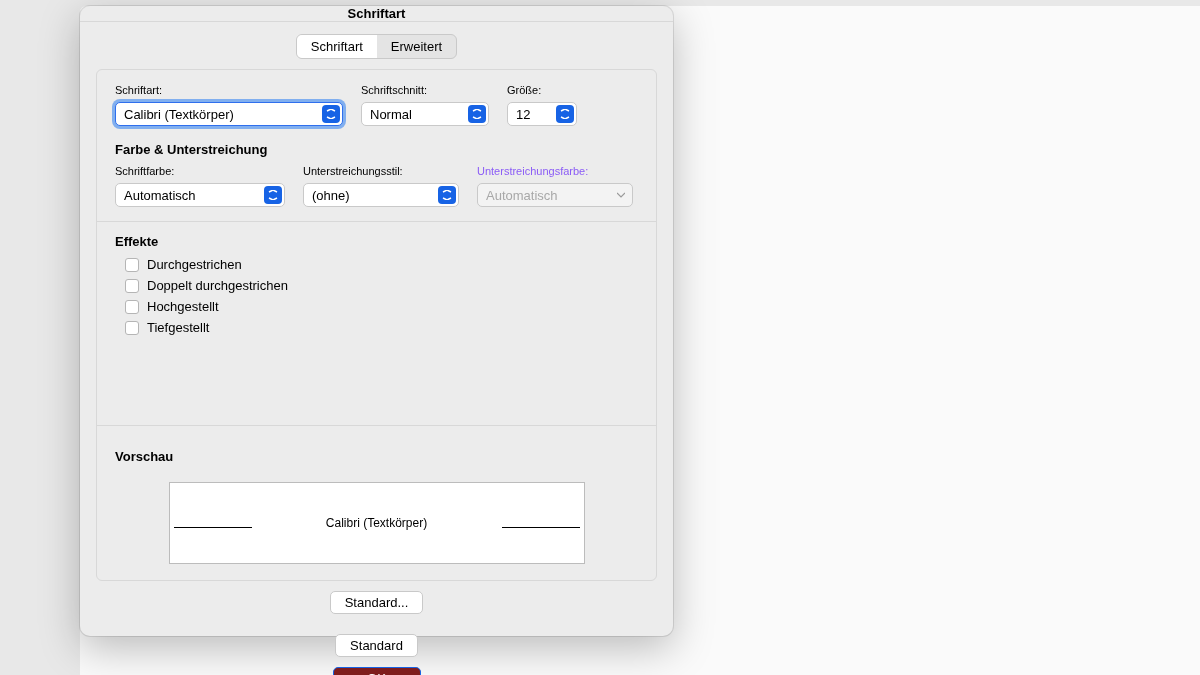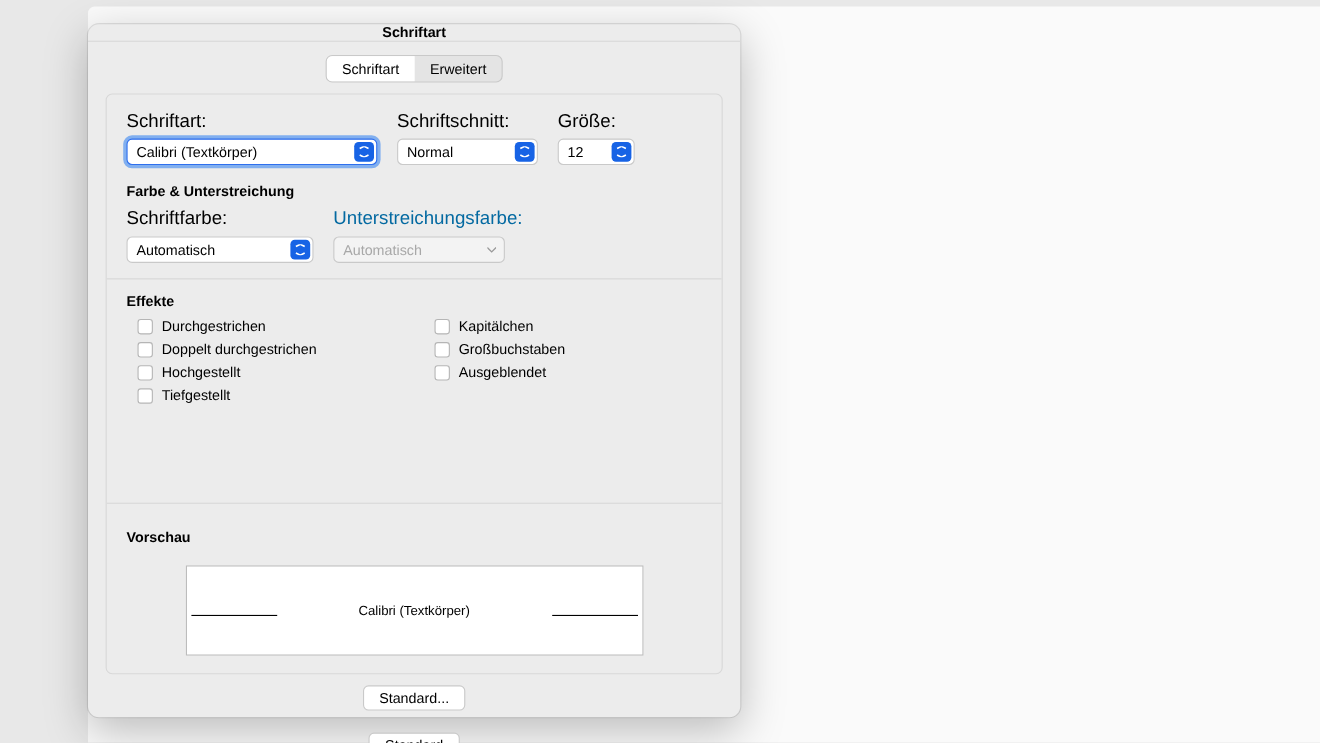--- a/index.html
+++ b/index.html
@@ -11,21 +11,21 @@
     color: #000;
   }
   .backdrop {
     position: absolute;
     top: 6px; left: 80px; right: 0; bottom: 0;
     background: #fafafa;
     border-top-left-radius: 6px;
   }
   .dialog {
     position: absolute;
-    top: 22px; left: 80px;
+    top: 6px; left: 80px;
     width: 593px;
     height: 630px;
     background: #ececec;
     border-radius: 10px;
     box-shadow: 0 12px 40px rgba(0,0,0,.25), 0 0 0 1px rgba(0,0,0,.10);
     display: flex;
     flex-direction: column;
   }
   .titlebar {
     height: 28px;
@@ -63,22 +63,22 @@
     background: #ececec;
     border: 1px solid #d8d8d8;
     border-radius: 6px;
     padding: 14px 18px 16px 18px;
     flex: 1;
     display: flex;
     flex-direction: column;
   }
   .row { display: flex; gap: 18px; }
   .col { display: flex; flex-direction: column; }
-  .label { font-size: 17px; margin-bottom: 6px; }
-  .label.disabled { color: #0369a1; }
+  .label { font-size: 11px; margin-bottom: 6px; }
+  .label.disabled { color: #8b5cf6; }
   .combo {
     position: relative;
     background: #fff;
     border: 1px solid #c9c9c9;
     border-radius: 5px;
     height: 24px;
     display: flex;
     align-items: center;
     padding: 0 24px 0 8px;
     font-size: 13px;
@@ -235,20 +235,31 @@
       </div>
     </div>
 
     <div class="section-title">Farbe &amp; Unterstreichung</div>
 
     <div class="row">
       <div class="col" style="width:160px; margin-left:10px">
         <div class="label" style="margin-left:-10px">Schriftfarbe:</div>
         <div class="combo" style="margin-left:-10px">
           <span>Automatisch</span>
+          <span class="caret">
+            <svg viewBox="0 0 10 10">
+                <path d="M1 2 L5 0 L9 2 M1 8 L5 10 L9 8" stroke="#fff" stroke-width="1.5" fill="none"></path>
+              </svg>
+          </span>
+        </div>
+      </div>
+      <div class="col" style="width:156px">
+        <div class="label">Unterstreichungsstil:</div>
+        <div class="combo">
+          <span>(ohne)</span>
           <span class="caret">
             <svg viewBox="0 0 10 10">
                 <path d="M1 2 L5 0 L9 2 M1 8 L5 10 L9 8" stroke="#fff" stroke-width="1.5" fill="none"></path>
               </svg>
           </span>
         </div>
       </div>
       <div class="col" style="width:156px">
         <div class="label disabled">Unterstreichungsfarbe:</div>
         <div class="combo disabled plain">
@@ -278,34 +289,20 @@
         </label>
         <label class="check">
           <span class="box"></span>
           <span>Hochgestellt</span>
         </label>
         <label class="check">
           <span class="box"></span>
           <span>Tiefgestellt</span>
         </label>
       </div>
-      <div class="check-col">
-        <label class="check">
-          <span class="box"></span>
-          <span>Kapitälchen</span>
-        </label>
-        <label class="check">
-          <span class="box"></span>
-          <span>Großbuchstaben</span>
-        </label>
-        <label class="check">
-          <span class="box"></span>
-          <span>Ausgeblendet</span>
-        </label>
-      </div>
     </div>
 
     <hr class="divider" style="margin-top:90px">
 
     <div class="section-title" style="margin-top:11px">Vorschau</div>
 
     <div class="preview-box">
       <span class="line left"></span>
       <span>Calibri (Textkörper)</span>
       <span class="line right"></span>

